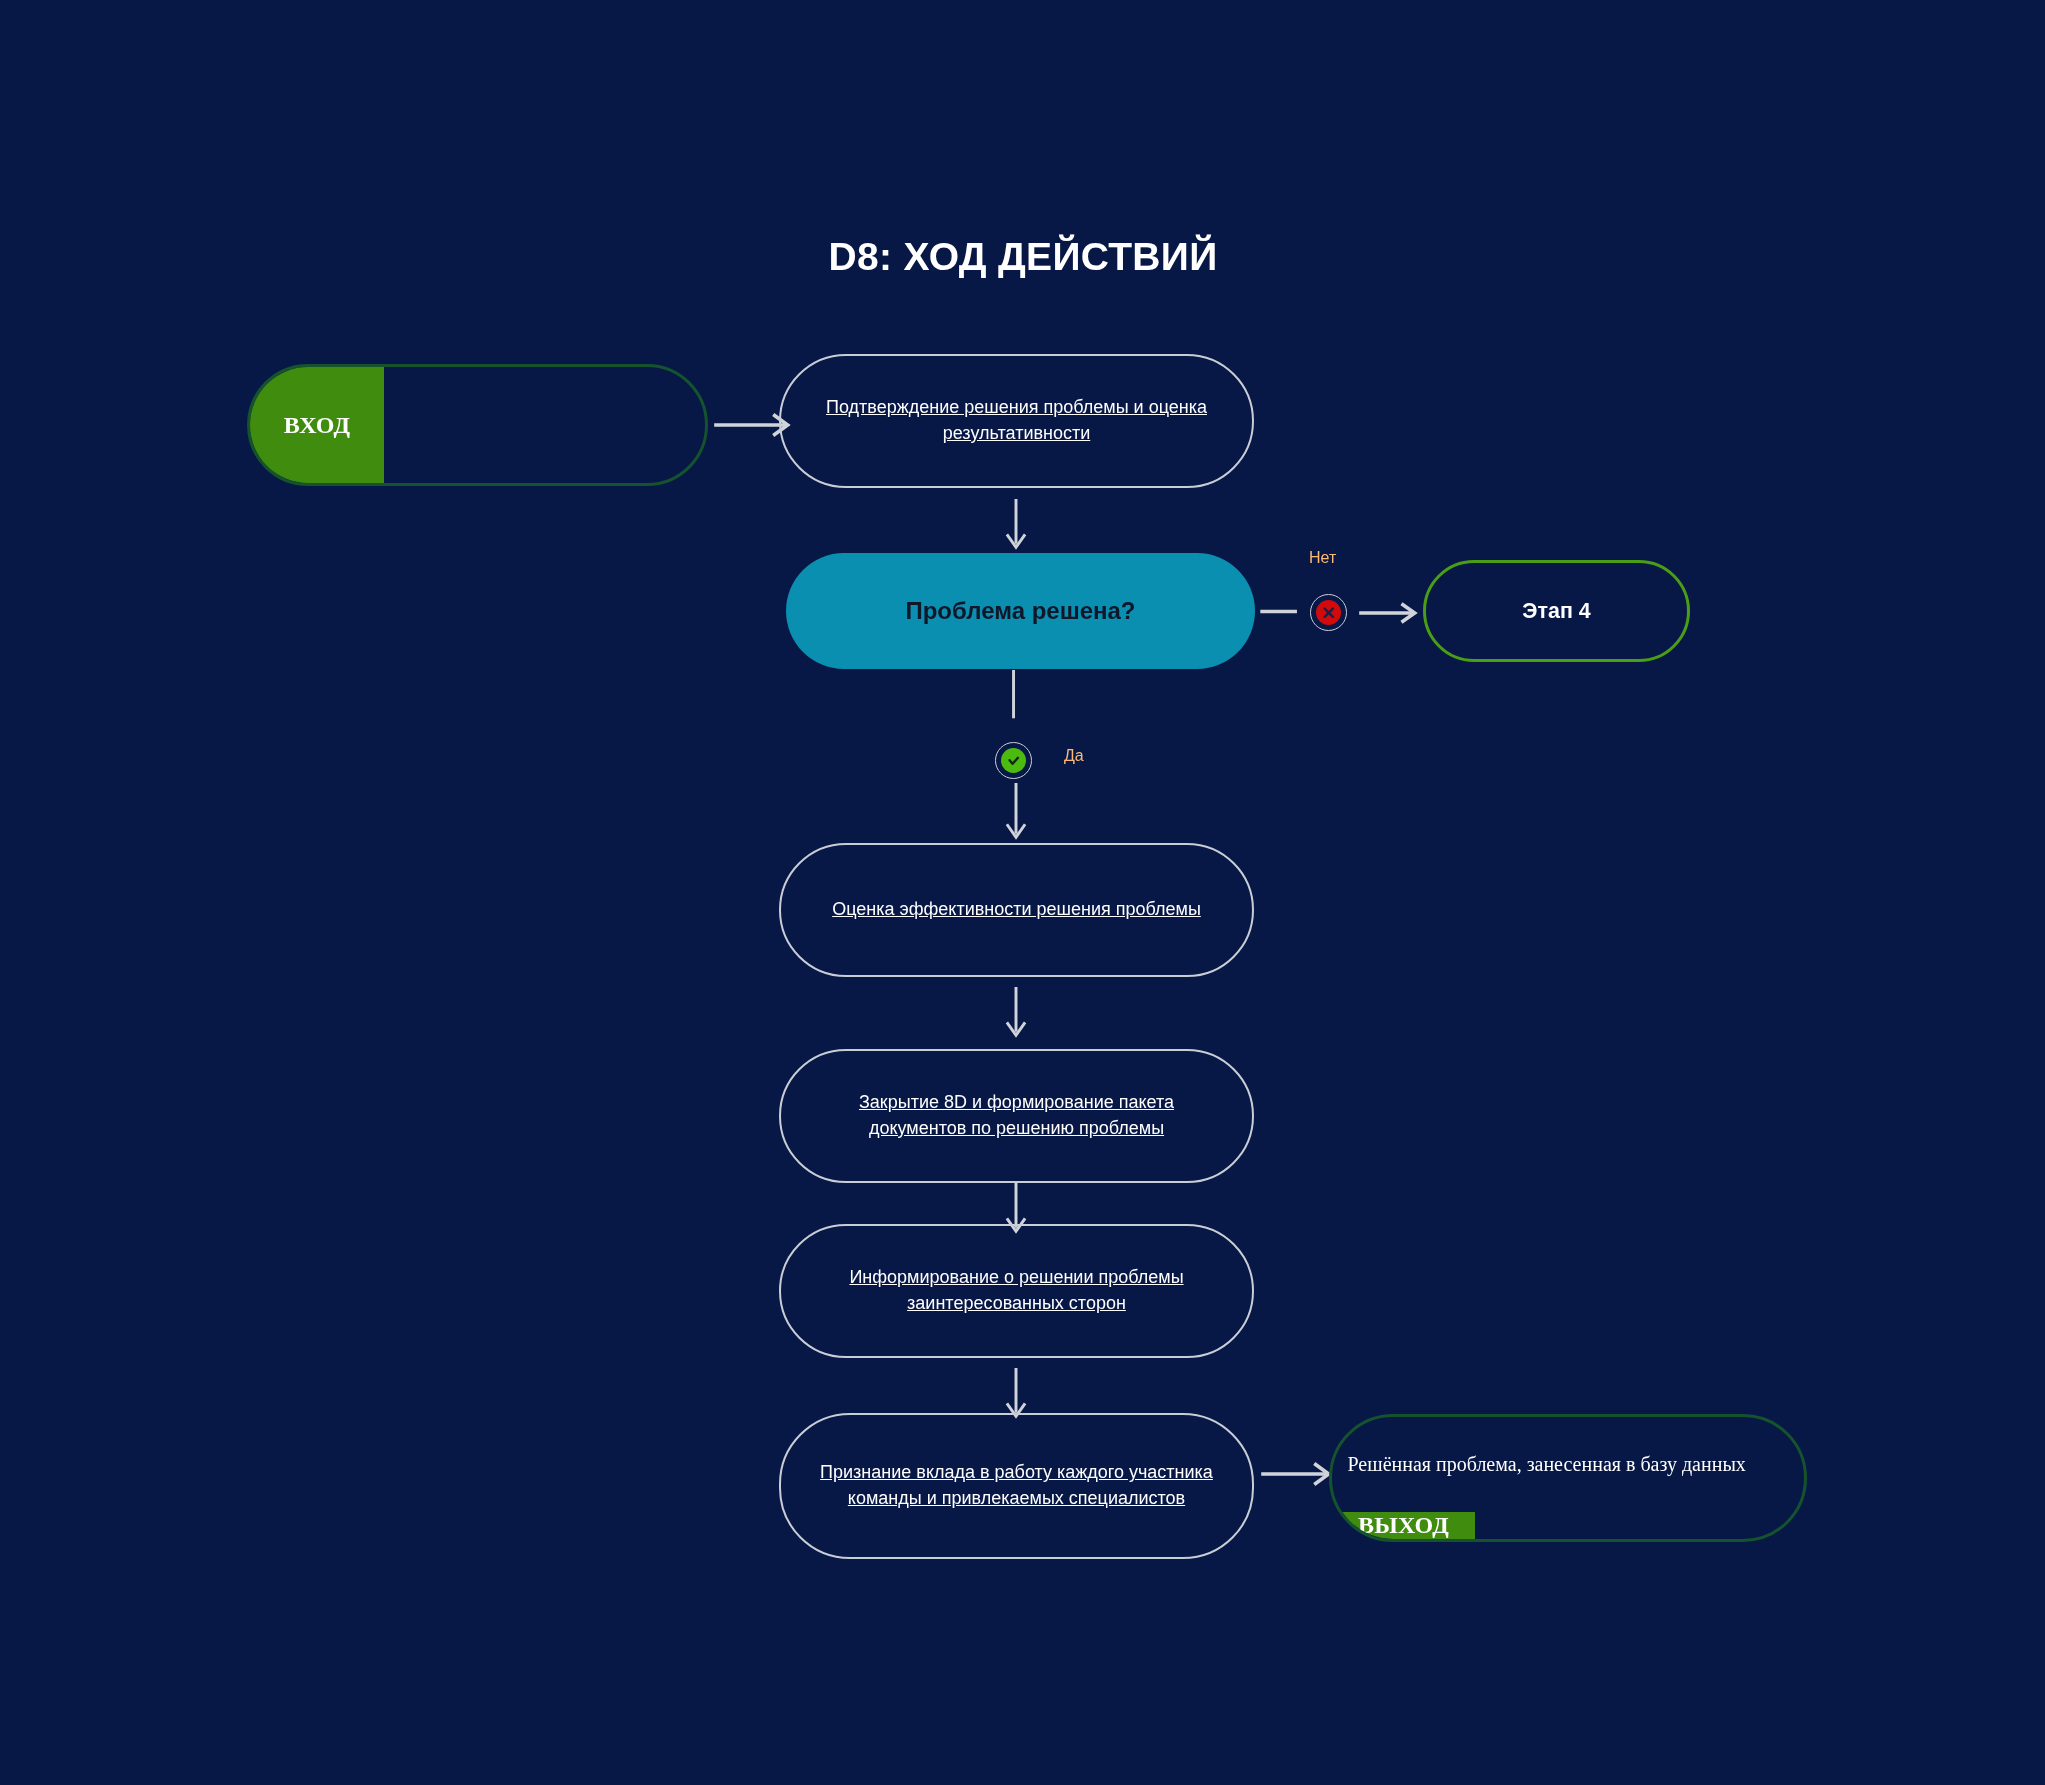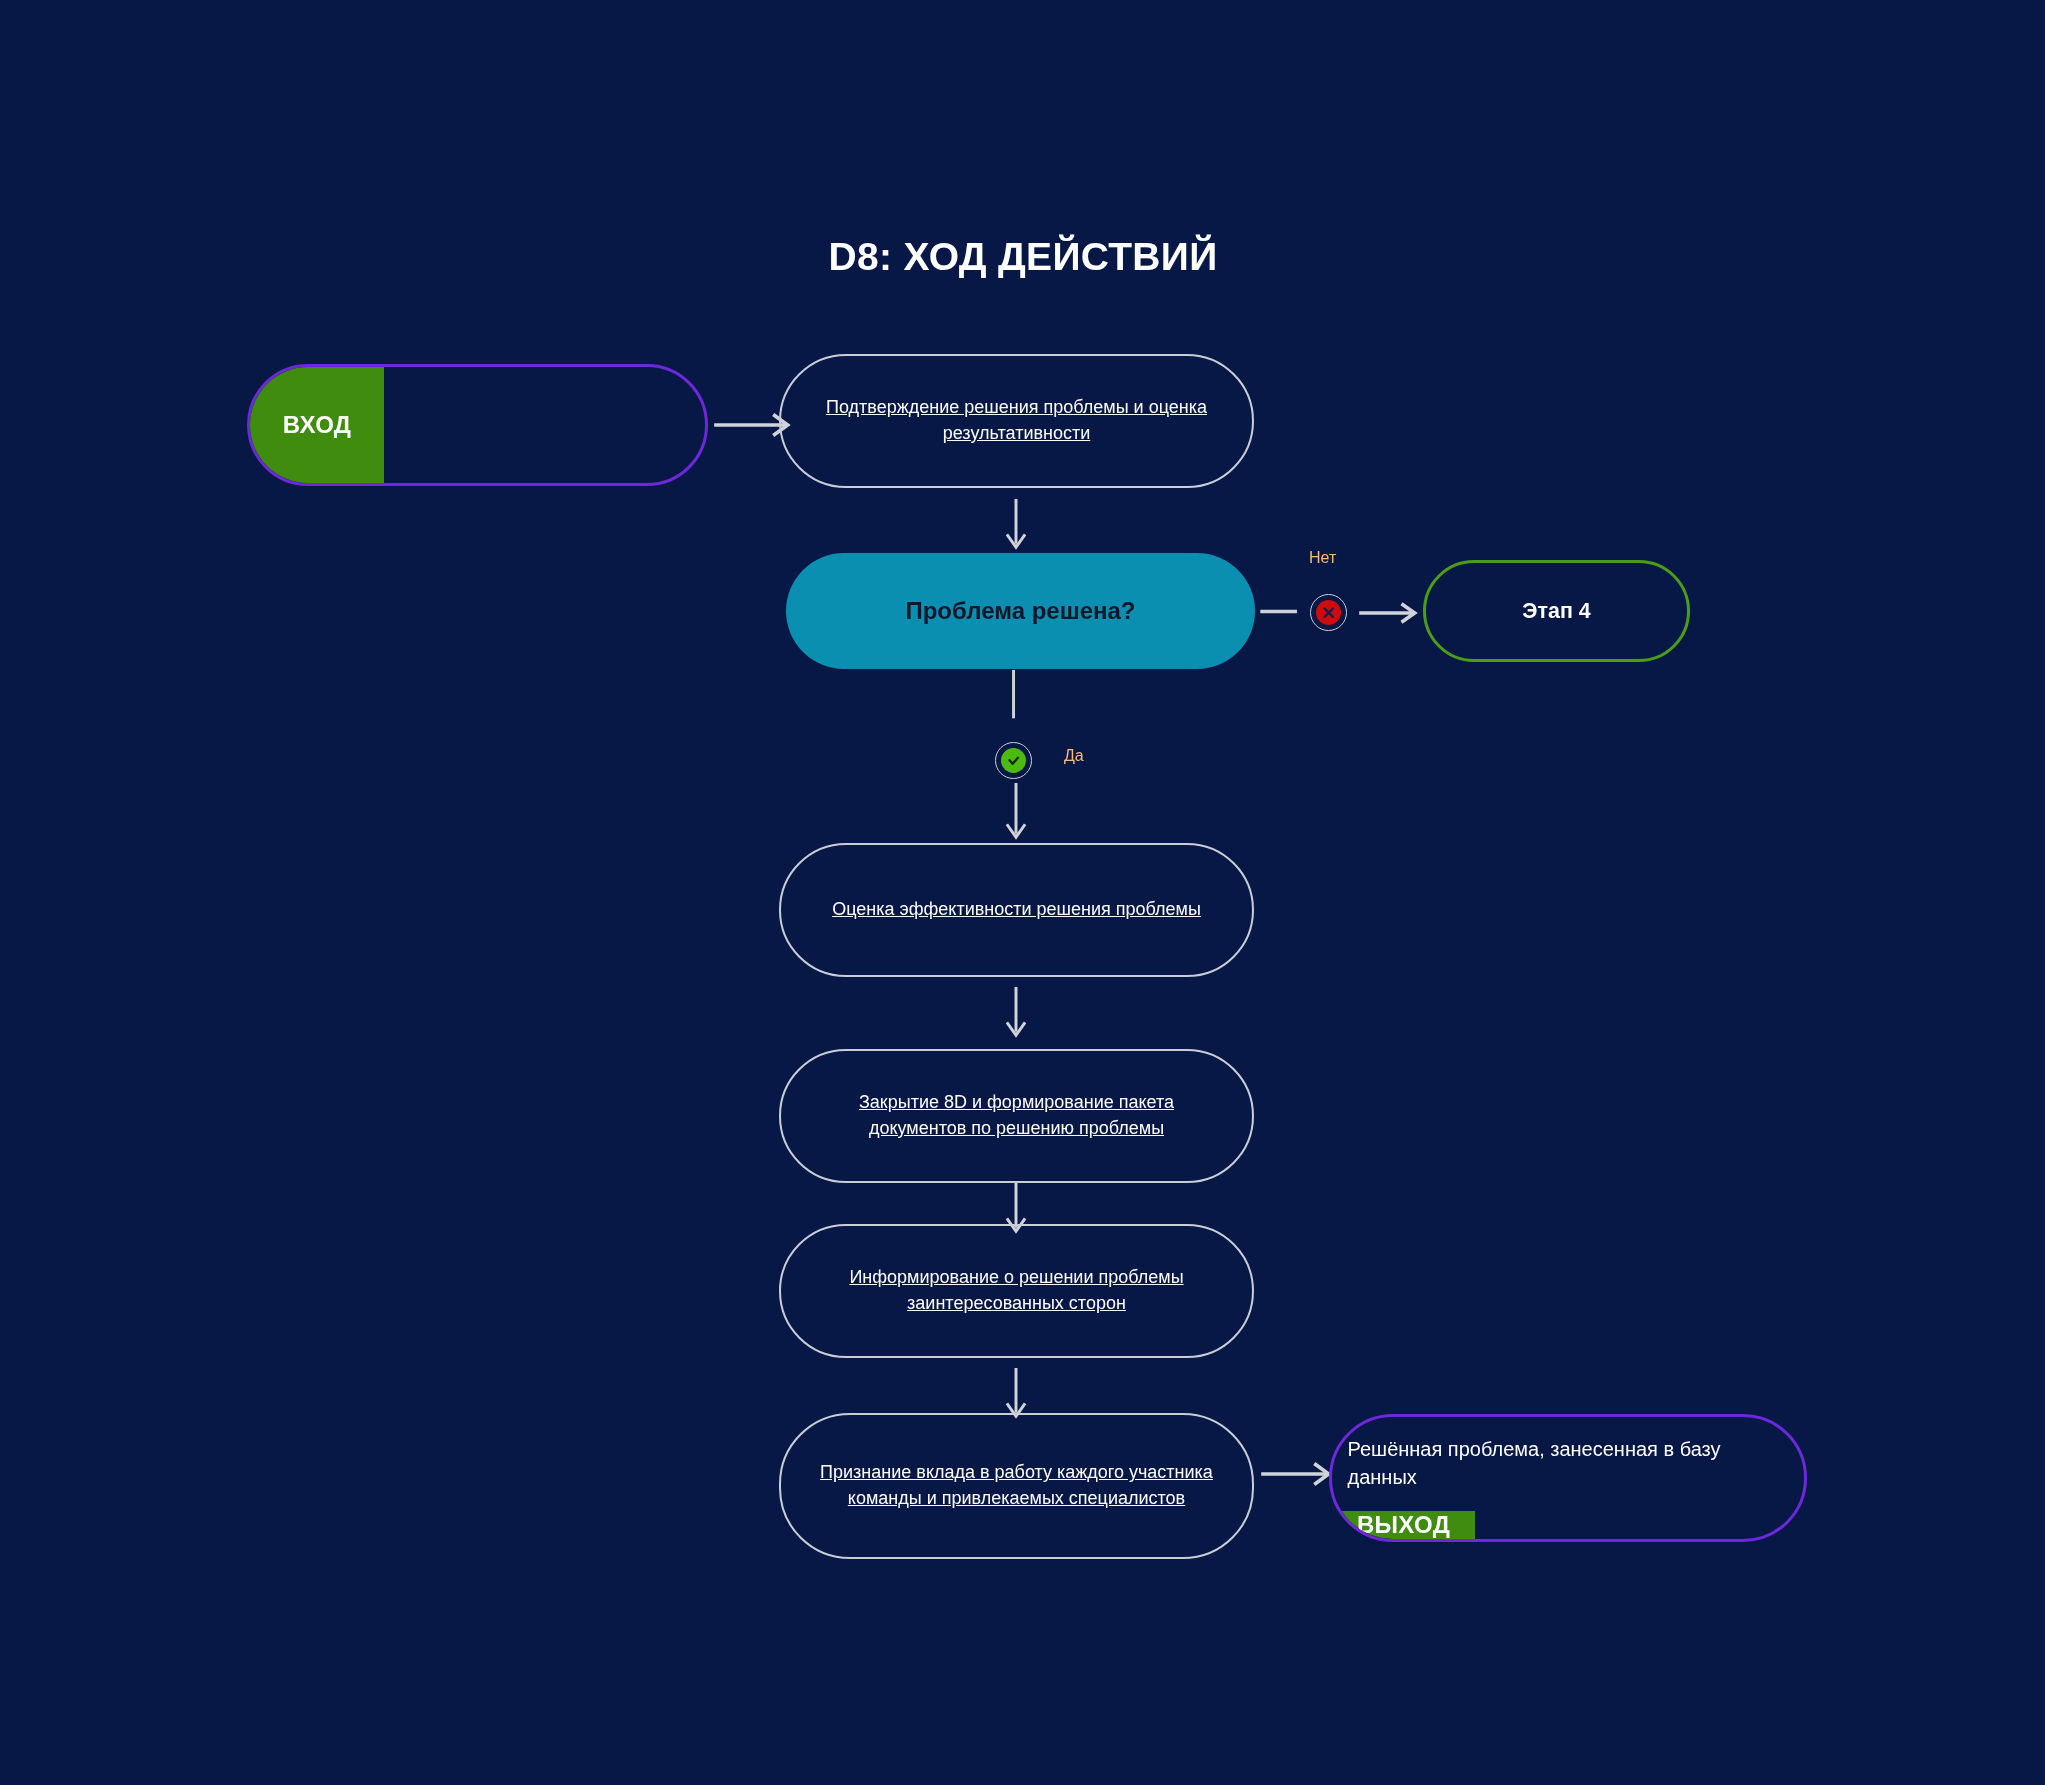--- a/index.html
+++ b/index.html
@@ -66,28 +66,29 @@
     border: 3px solid #4a9e16;
     border-radius: 71px;
     color: #ffffff;
     font-size: 21.4px;
     font-weight: bold;
     overflow: hidden;
   }
 
   
   .io {
-    border: 3px solid #6d28d9;
+    border: 3px solid #14532d;
     border-radius: 71px;
     overflow: hidden;
     display: flex;
     align-items: stretch;
     justify-content: flex-start;
     position: absolute;
     box-sizing: border-box;
+    font-family: Liberation Serif, serif;
   }
   .io-tab {
     background: #3f8c0f;
     display: flex;
     align-items: center;
     justify-content: center;
     font-size: 24px;
     font-weight: bold;
     letter-spacing: 0.3px;
     color: #ffffff;

